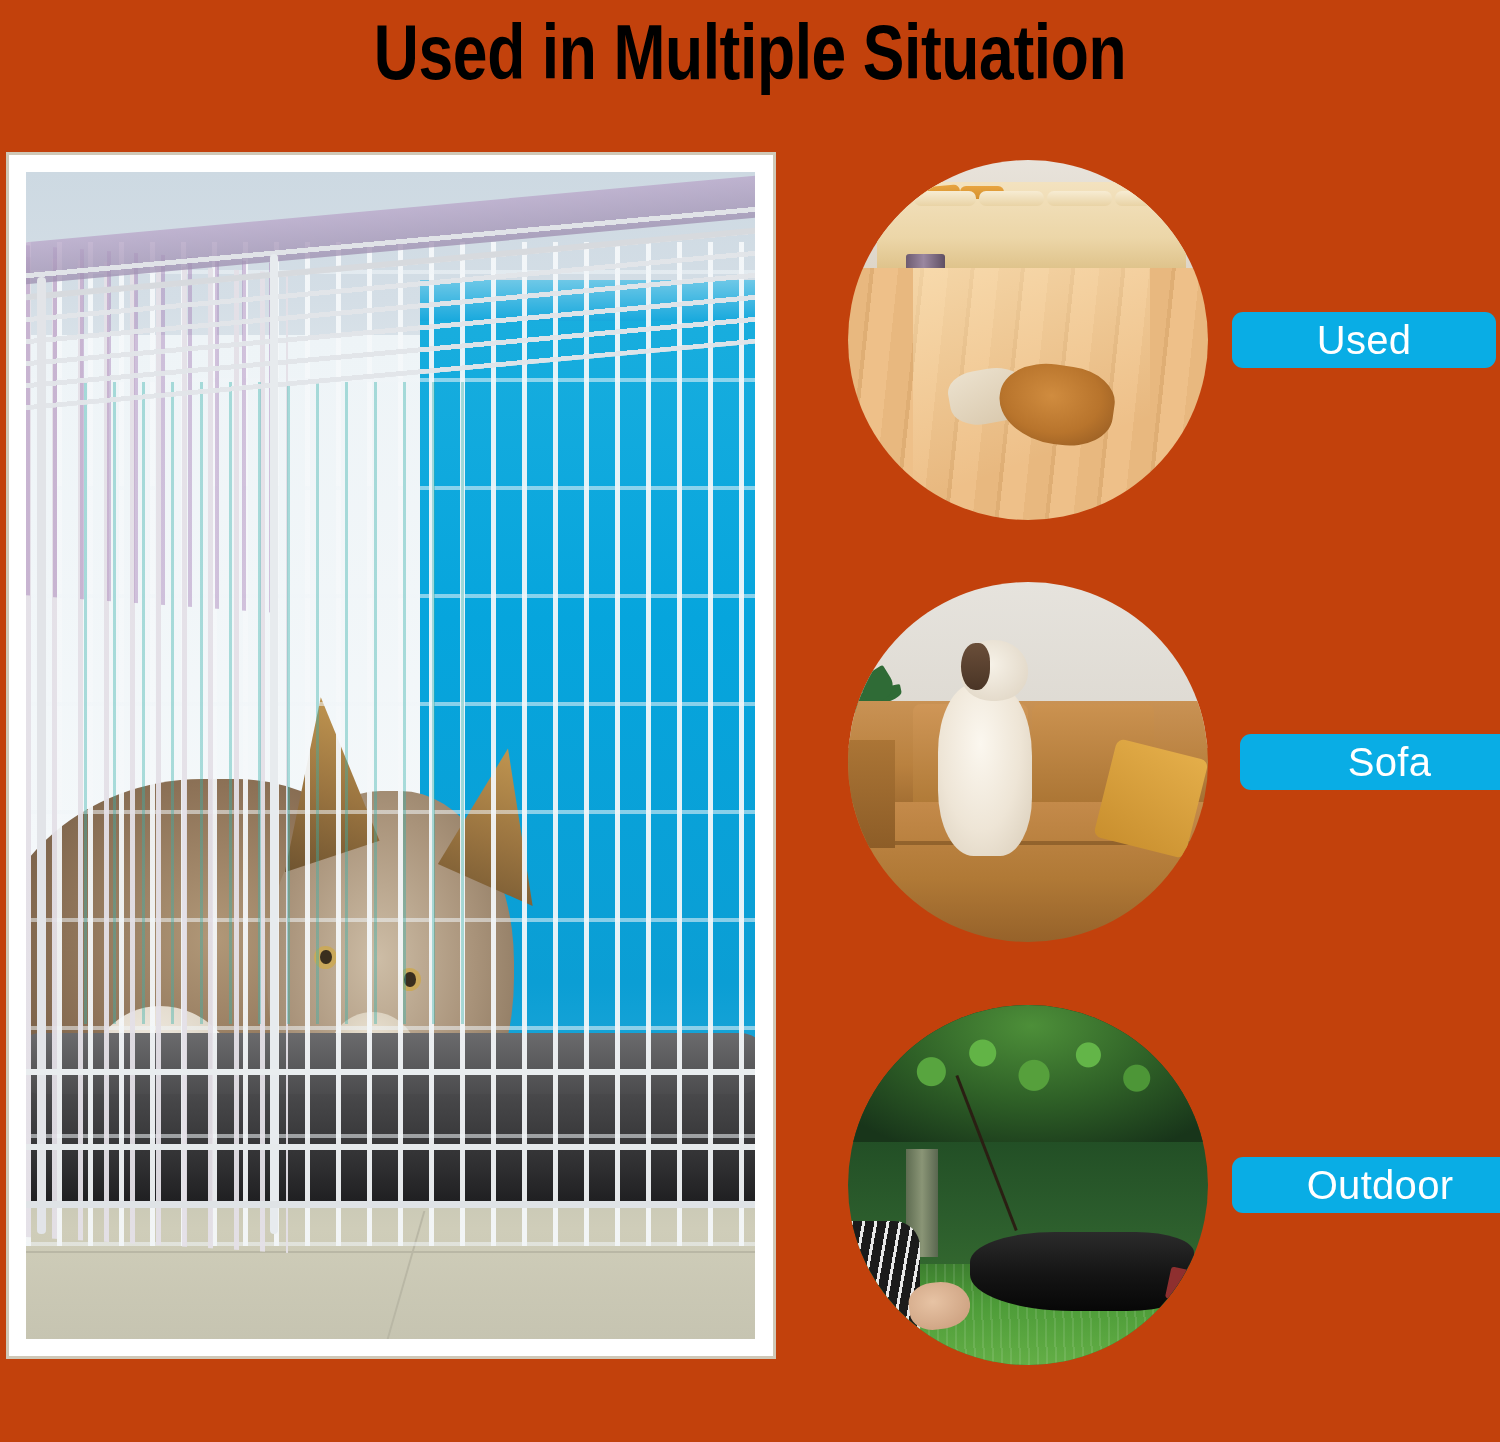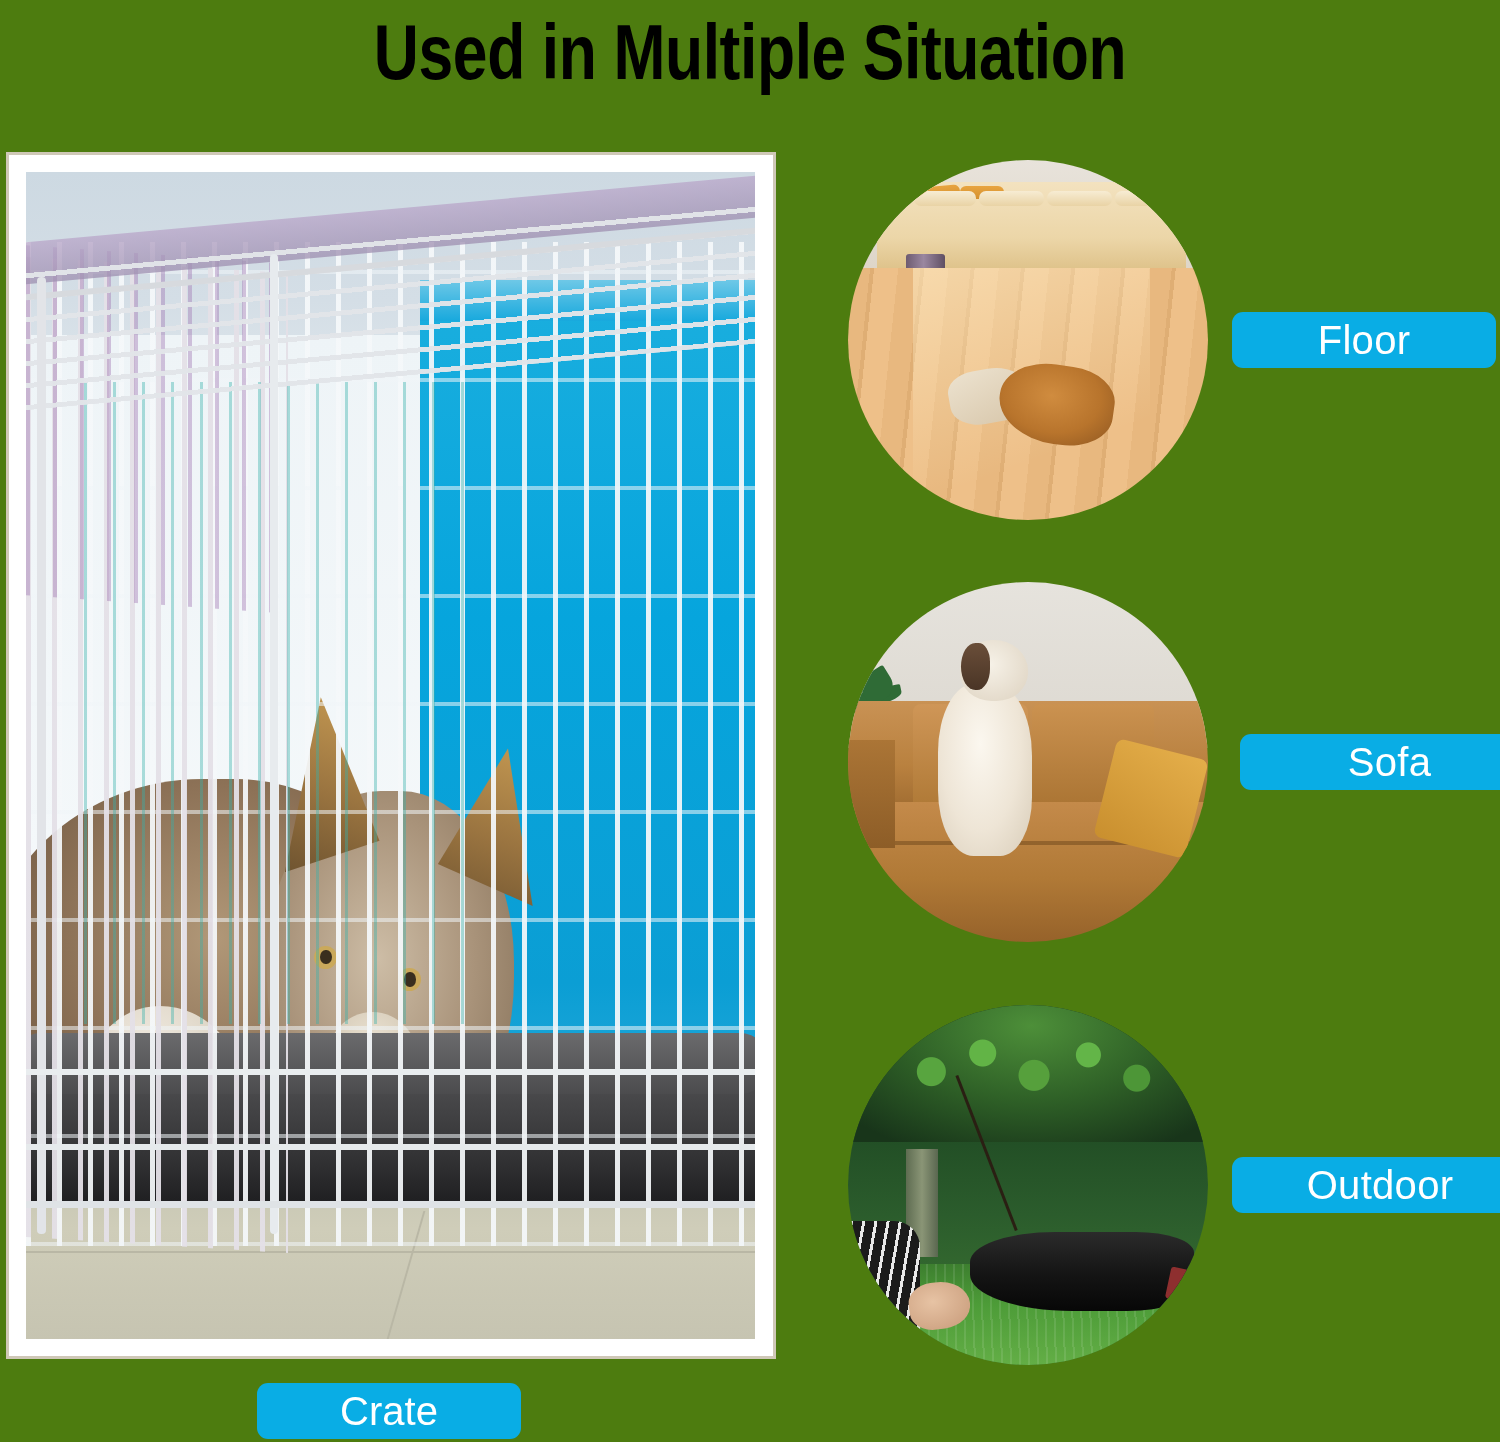--- a/index.html
+++ b/index.html
@@ -7,21 +7,21 @@
     width: 1500px;
     height: 1442px;
     background: #ffffff;
     font-family: "Liberation Sans", sans-serif;
     overflow: hidden;
   }
   #root {
     position: relative;
     width: 1500px;
     height: 1442px;
-    background: #4d7c0f;
+    background: #c2410c;
   }
 
   
   #page-title {
     position: absolute;
     left: 0; top: -2px;
     width: 1500px;
     text-align: center;
     font-family: "Liberation Sans Narrow", "Liberation Sans", sans-serif;
     font-weight: 700;
@@ -379,41 +379,40 @@
       <div class="c-top-plane"></div>
       <div class="c-top-rail"></div>
       <div class="c-left-post"></div>
       <div class="c-door-post"></div>
       <div class="c-bottom-rail3"></div>
       <div class="c-bottom-rail2"></div>
       <div class="c-bottom-rail"></div>
     </div>
   </div>
 
-  <div id="badge-crate">Crate</div>
 
   <div class="situation" id="situation-0">
     <div class="circle-photo">
       <div class="f-wall"></div>
       <div class="f-sofa">
         <div class="f-pill a"></div>
         <div class="f-pill b"></div>
         <div class="f-cush a"></div>
         <div class="f-cush b"></div>
         <div class="f-cush c"></div>
         <div class="f-cush d"></div>
       </div>
       <div class="f-legs"></div>
       <div class="f-can"></div>
       <div class="f-floor"></div>
       <div class="f-light"></div>
       <div class="f-blank"></div>
       <div class="f-dog"></div>
     </div>
-    <div class="badge" id="badge-0">Floor</div>
+    <div class="badge" id="badge-0">Used</div>
   </div>
 
   <div class="situation" id="situation-1">
     <div class="circle-photo">
       <div class="s-wall"></div>
       <div class="s-plant">
         <div class="s-leaf a"></div>
         <div class="s-leaf b"></div>
         <div class="s-leaf c"></div>
       </div>

